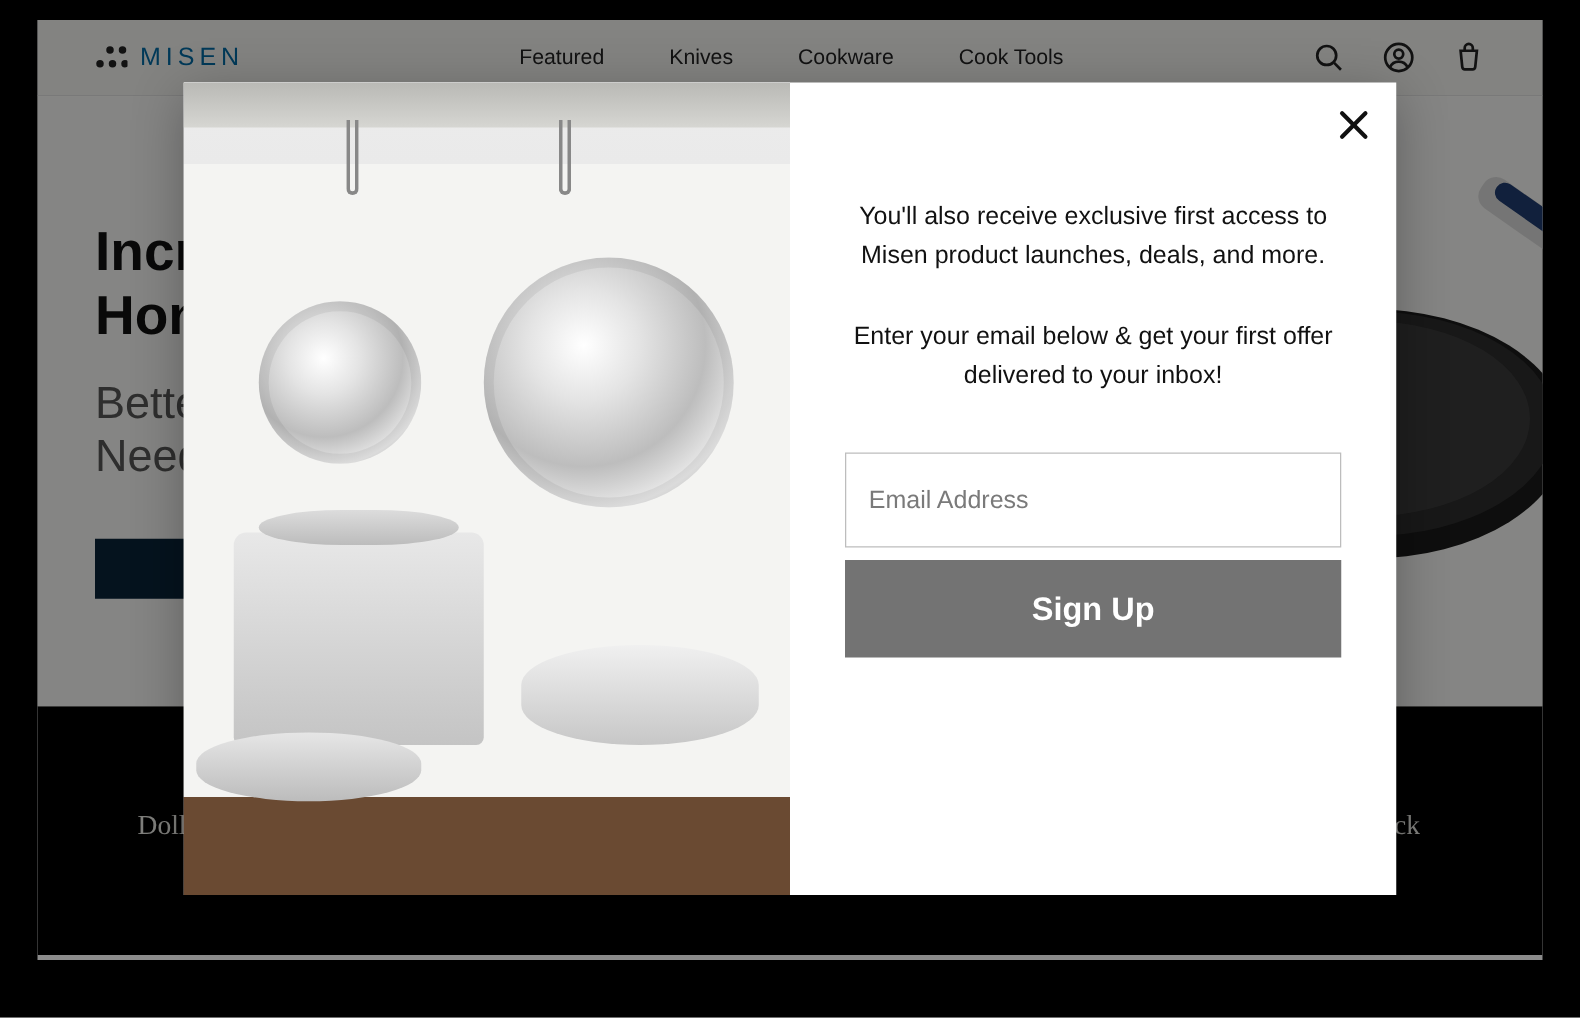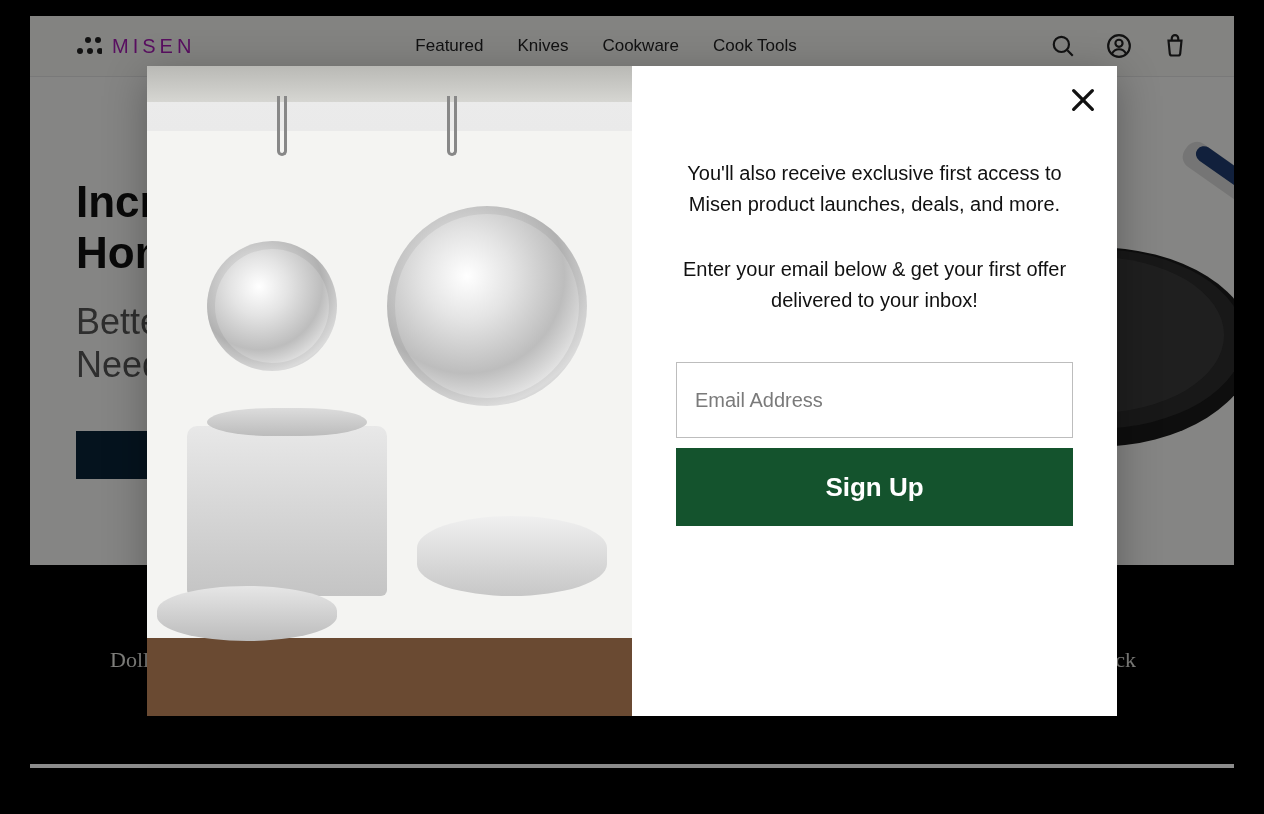--- a/index.html
+++ b/index.html
@@ -2,22 +2,22 @@
 <html><head>
 <meta charset="utf-8">
 <style>
 * { margin: 0; padding: 0; box-sizing: border-box; }
 body { font-family: -apple-system, BlinkMacSystemFont, "Segoe UI", Helvetica, Arial, sans-serif; background: #000; width: 1264px; height: 814px; overflow: hidden; position: relative; }
 .page-frame { position: absolute; top: 16px; left: 30px; right: 30px; bottom: 46px; background: #fff; overflow: hidden; }
 
 
 .header { height: 61px; background: #eeeeec; display: flex; align-items: center; padding: 0 46px; border-bottom: 1px solid #ddd; }
 .logo { display: flex; align-items: center; gap: 10px; }
-.logo-text { font-size: 20px; font-weight: 500; letter-spacing: 4px; color: #a21caf; }
-.nav { display: flex; gap: 34px; margin-left: 220px; }
+.logo-text { font-size: 20px; font-weight: 500; letter-spacing: 4px; color: #0369a1; }
+.nav { display: flex; gap: 52px; margin-left: 220px; }
 .nav-item { font-size: 17px; font-weight: 500; color: #222; cursor: pointer; }
 .header-icons { margin-left: auto; display: flex; gap: 30px; align-items: center; }
 .icon-btn { width: 26px; height: 26px; cursor: pointer; color: #222; }
 
 
 .hero { height: 488px; background: #f3f3f0; padding: 100px 46px 0; position: relative; }
 .hero-title { font-size: 44px; font-weight: 700; color: #111; line-height: 1.15; }
 .hero-sub { font-size: 36px; font-weight: 400; color: #555; margin-top: 22px; line-height: 1.2; }
 .hero-btn { margin-top: 44px; width: 180px; height: 48px; background: #0a2338; }
 .hero-pan { position: absolute; right: -60px; top: 40px; width: 480px; height: 340px; }
@@ -30,21 +30,21 @@
 
 .overlay { position: absolute; inset: 0; background: rgba(0,0,0,0.45); display: flex; align-items: flex-start; justify-content: center; padding-top: 66px; }
 .modal { width: 970px; height: 650px; background: #fff; display: flex; position: relative; box-shadow: 0 10px 40px rgba(0,0,0,0.3); }
 .modal-img { width: 485px; height: 650px; background: linear-gradient(180deg, #ececec 0%, #eaeaea 10%, #f4f4f2 10%, #f4f4f2 88%, #6a4a32 88%, #6a4a32 100%); position: relative; overflow: hidden; }
 .modal-right { flex: 1; padding: 70px 44px 0; text-align: center; }
 .modal-title { font-size: 36px; font-weight: 700; color: #111; letter-spacing: -0.5px; }
 .modal-p { font-size: 20px; color: #111; margin-top: 34px; line-height: 1.55; }
 .modal-form { margin-top: 46px; }
 .modal-input { width: 100%; height: 76px; border: 1px solid #bdbdbd; font-size: 20px; padding: 0 18px; color: #333; outline: none; }
 .modal-input::placeholder { color: #7a7a7a; }
-.modal-submit { width: 100%; height: 78px; background: #14532d; color: #fff; font-size: 26px; font-weight: 600; border: none; margin-top: 10px; cursor: pointer; }
+.modal-submit { width: 100%; height: 78px; background: #737373; color: #fff; font-size: 26px; font-weight: 600; border: none; margin-top: 10px; cursor: pointer; }
 .modal-close { position: absolute; top: 18px; right: 18px; width: 32px; height: 32px; cursor: pointer; color: #111; }
 .modal-close svg { width: 100%; height: 100%; }
 
 
 .rail { position: absolute; top: 0; left: 0; right: 0; height: 36px; background: linear-gradient(180deg,#b9b9b5,#d6d6d2); }
 .hook { position: absolute; top: 30px; width: 10px; height: 60px; border: 3px solid #888; border-top: none; border-radius: 0 0 10px 10px; }
 .hook.h1 { left: 130px; }
 .hook.h2 { left: 300px; }
 .pan-circle { position: absolute; border-radius: 50%; background: radial-gradient(circle at 40% 35%, #fff 0%, #e4e4e4 25%, #bdbdbd 55%, #e9e9e9 75%, #aeaeae 100%); box-shadow: inset 0 0 0 8px rgba(0,0,0,0.06); }
 .pan-lg { width: 200px; height: 200px; top: 140px; left: 240px; }

